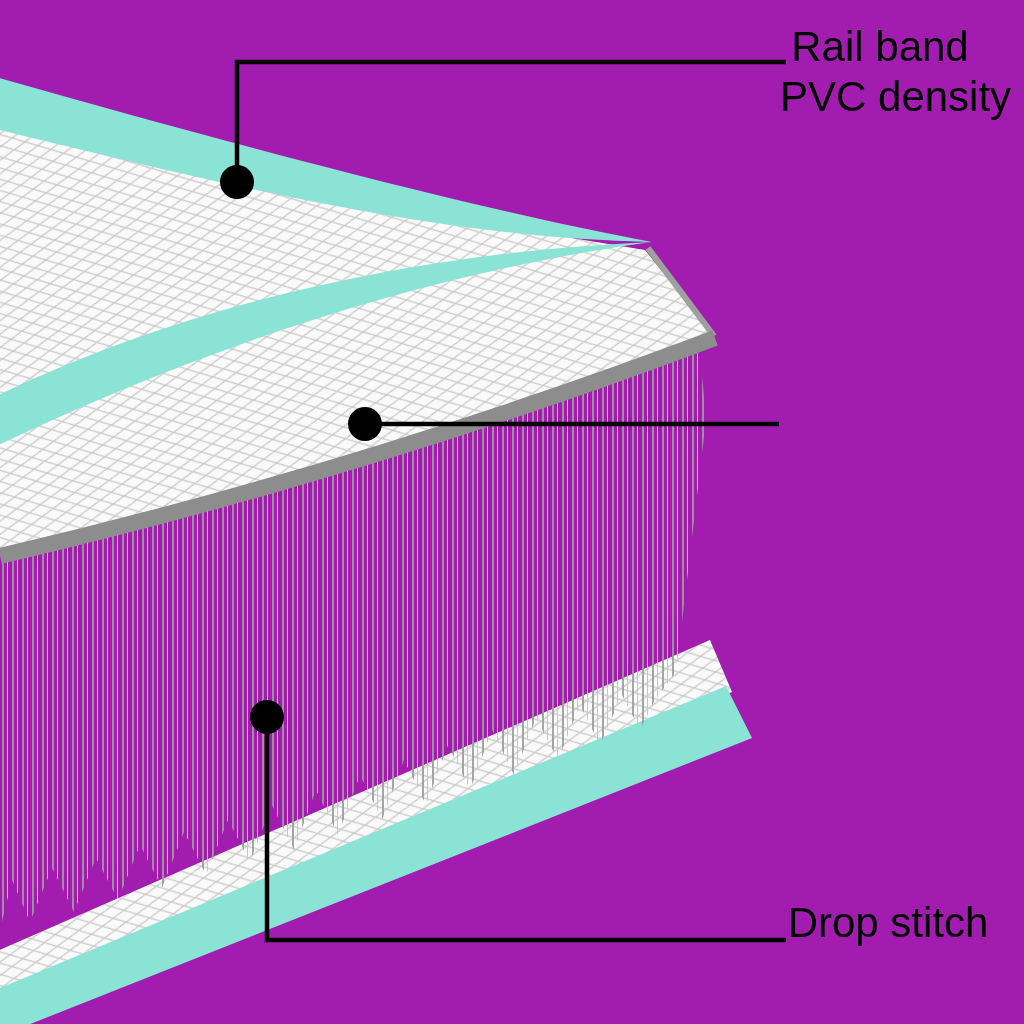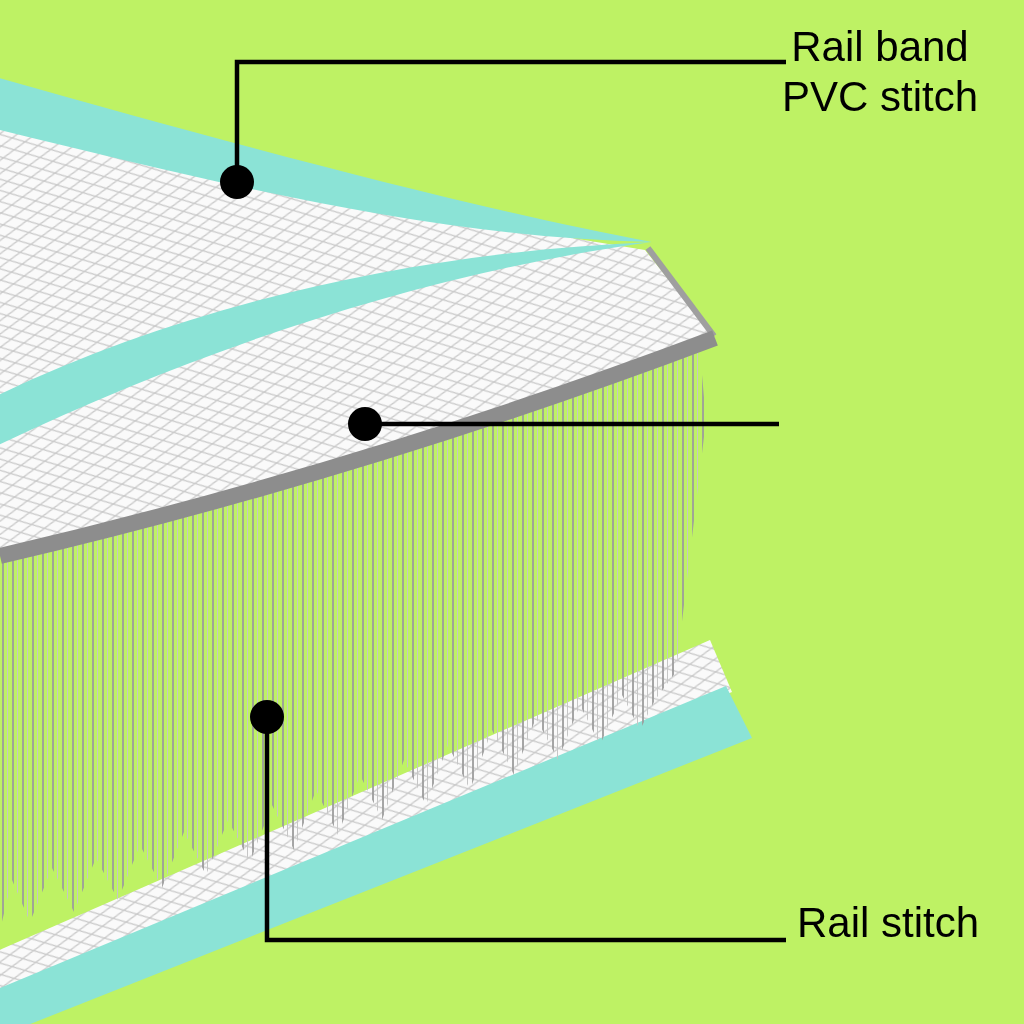--- a/index.html
+++ b/index.html
@@ -1,19 +1,19 @@
 <!DOCTYPE html>
 <html><head>
 <meta charset="utf-8">
 <style>
   html,body{margin:0;padding:0;background:#ffffff;}
   .stage{
     position:relative;
     width:1024px;height:1024px;
-    background:#bef264;
+    background:#a21caf;
     overflow:hidden;
     font-family:"Liberation Sans", sans-serif;
   }
   .diagram-svg{position:absolute;left:0;top:0;}
   .label{
     position:absolute;
     text-align:center;
     font-size:42px;
     line-height:50px;
     color:#000;
@@ -62,23 +62,23 @@
 
     <line x1="365" y1="424" x2="779" y2="424" stroke="#000" stroke-width="4.5"></line>
     <circle cx="365" cy="424" r="17" fill="#000"></circle>
 
     <polyline points="267,717 267,940 786,940" stroke="#000" stroke-width="4.5" fill="none"></polyline>
     <circle cx="267" cy="717" r="17" fill="#000"></circle>
   </svg>
 
   <div class="label" style="left:780px;top:22px;width:200px">
     <div>Rail band</div>
-    <div>PVC stitch</div>
+    <div>PVC density</div>
   </div>
 
   <div class="label" style="left:773px;top:382px;width:230px">
   </div>
 
   <div class="label" style="left:773px;top:898px;width:230px">
-    <div>Rail stitch</div>
+    <div>Drop stitch</div>
   </div>
 
 </div>
 
 </body></html>

